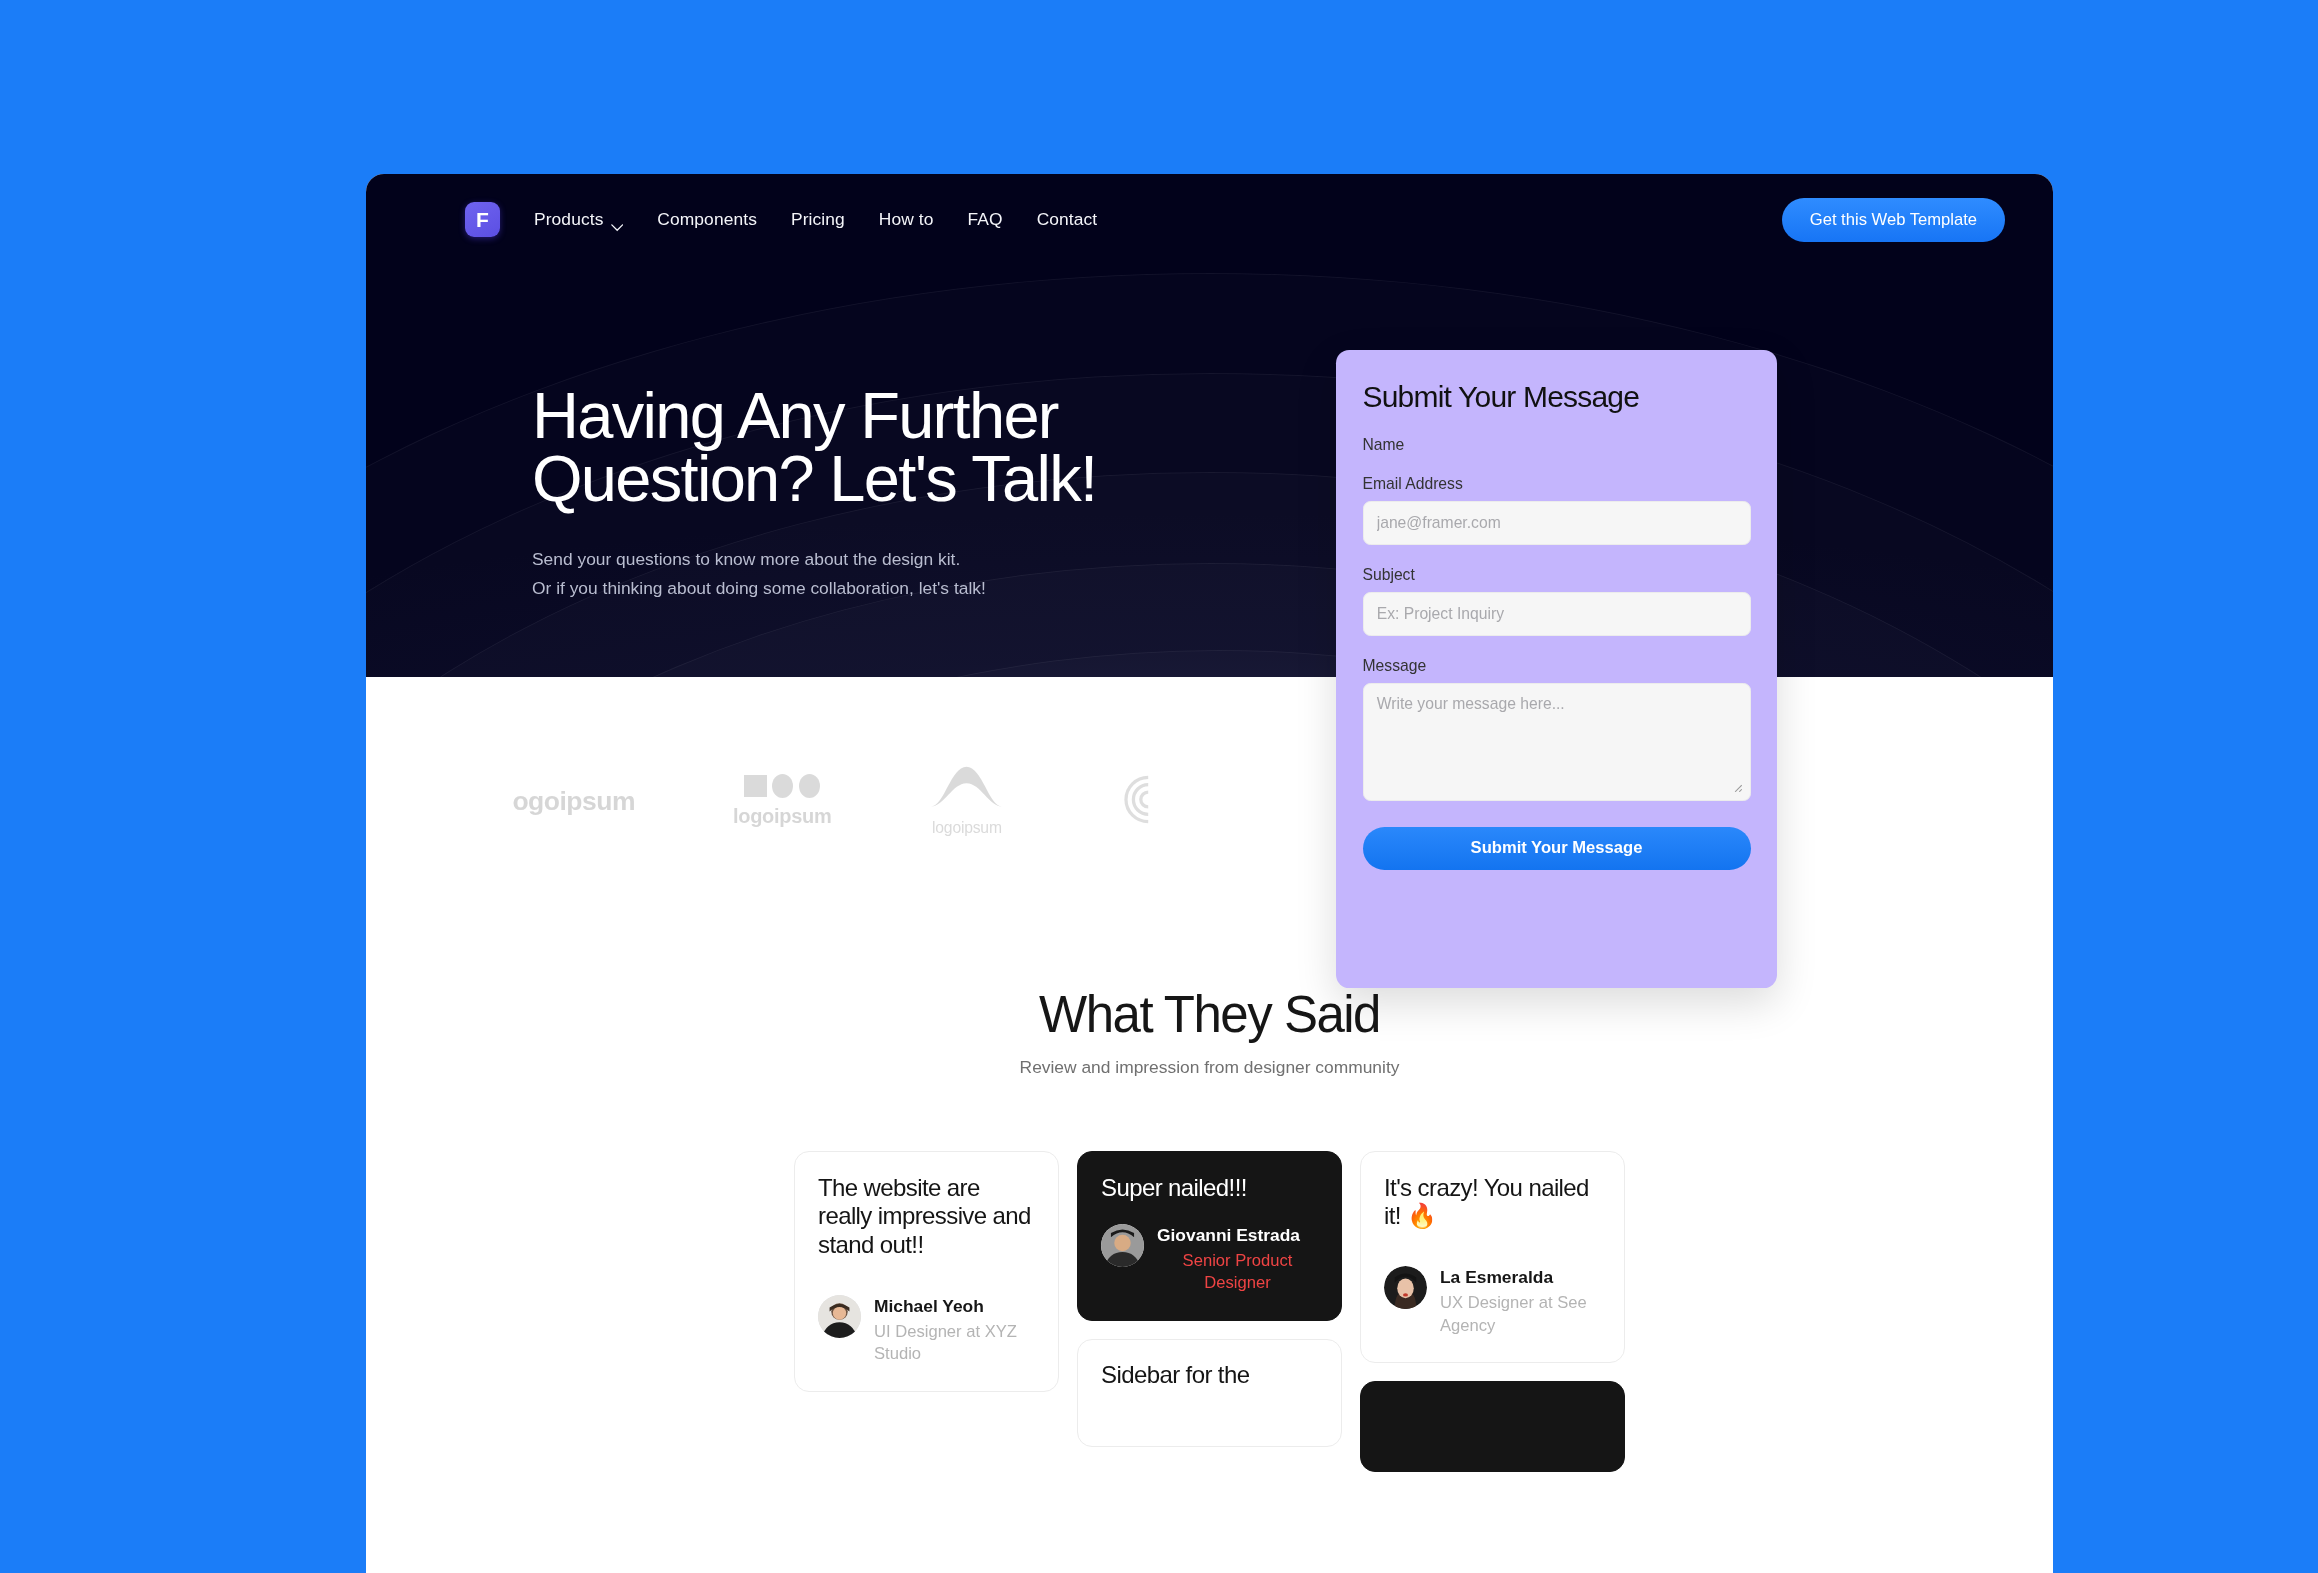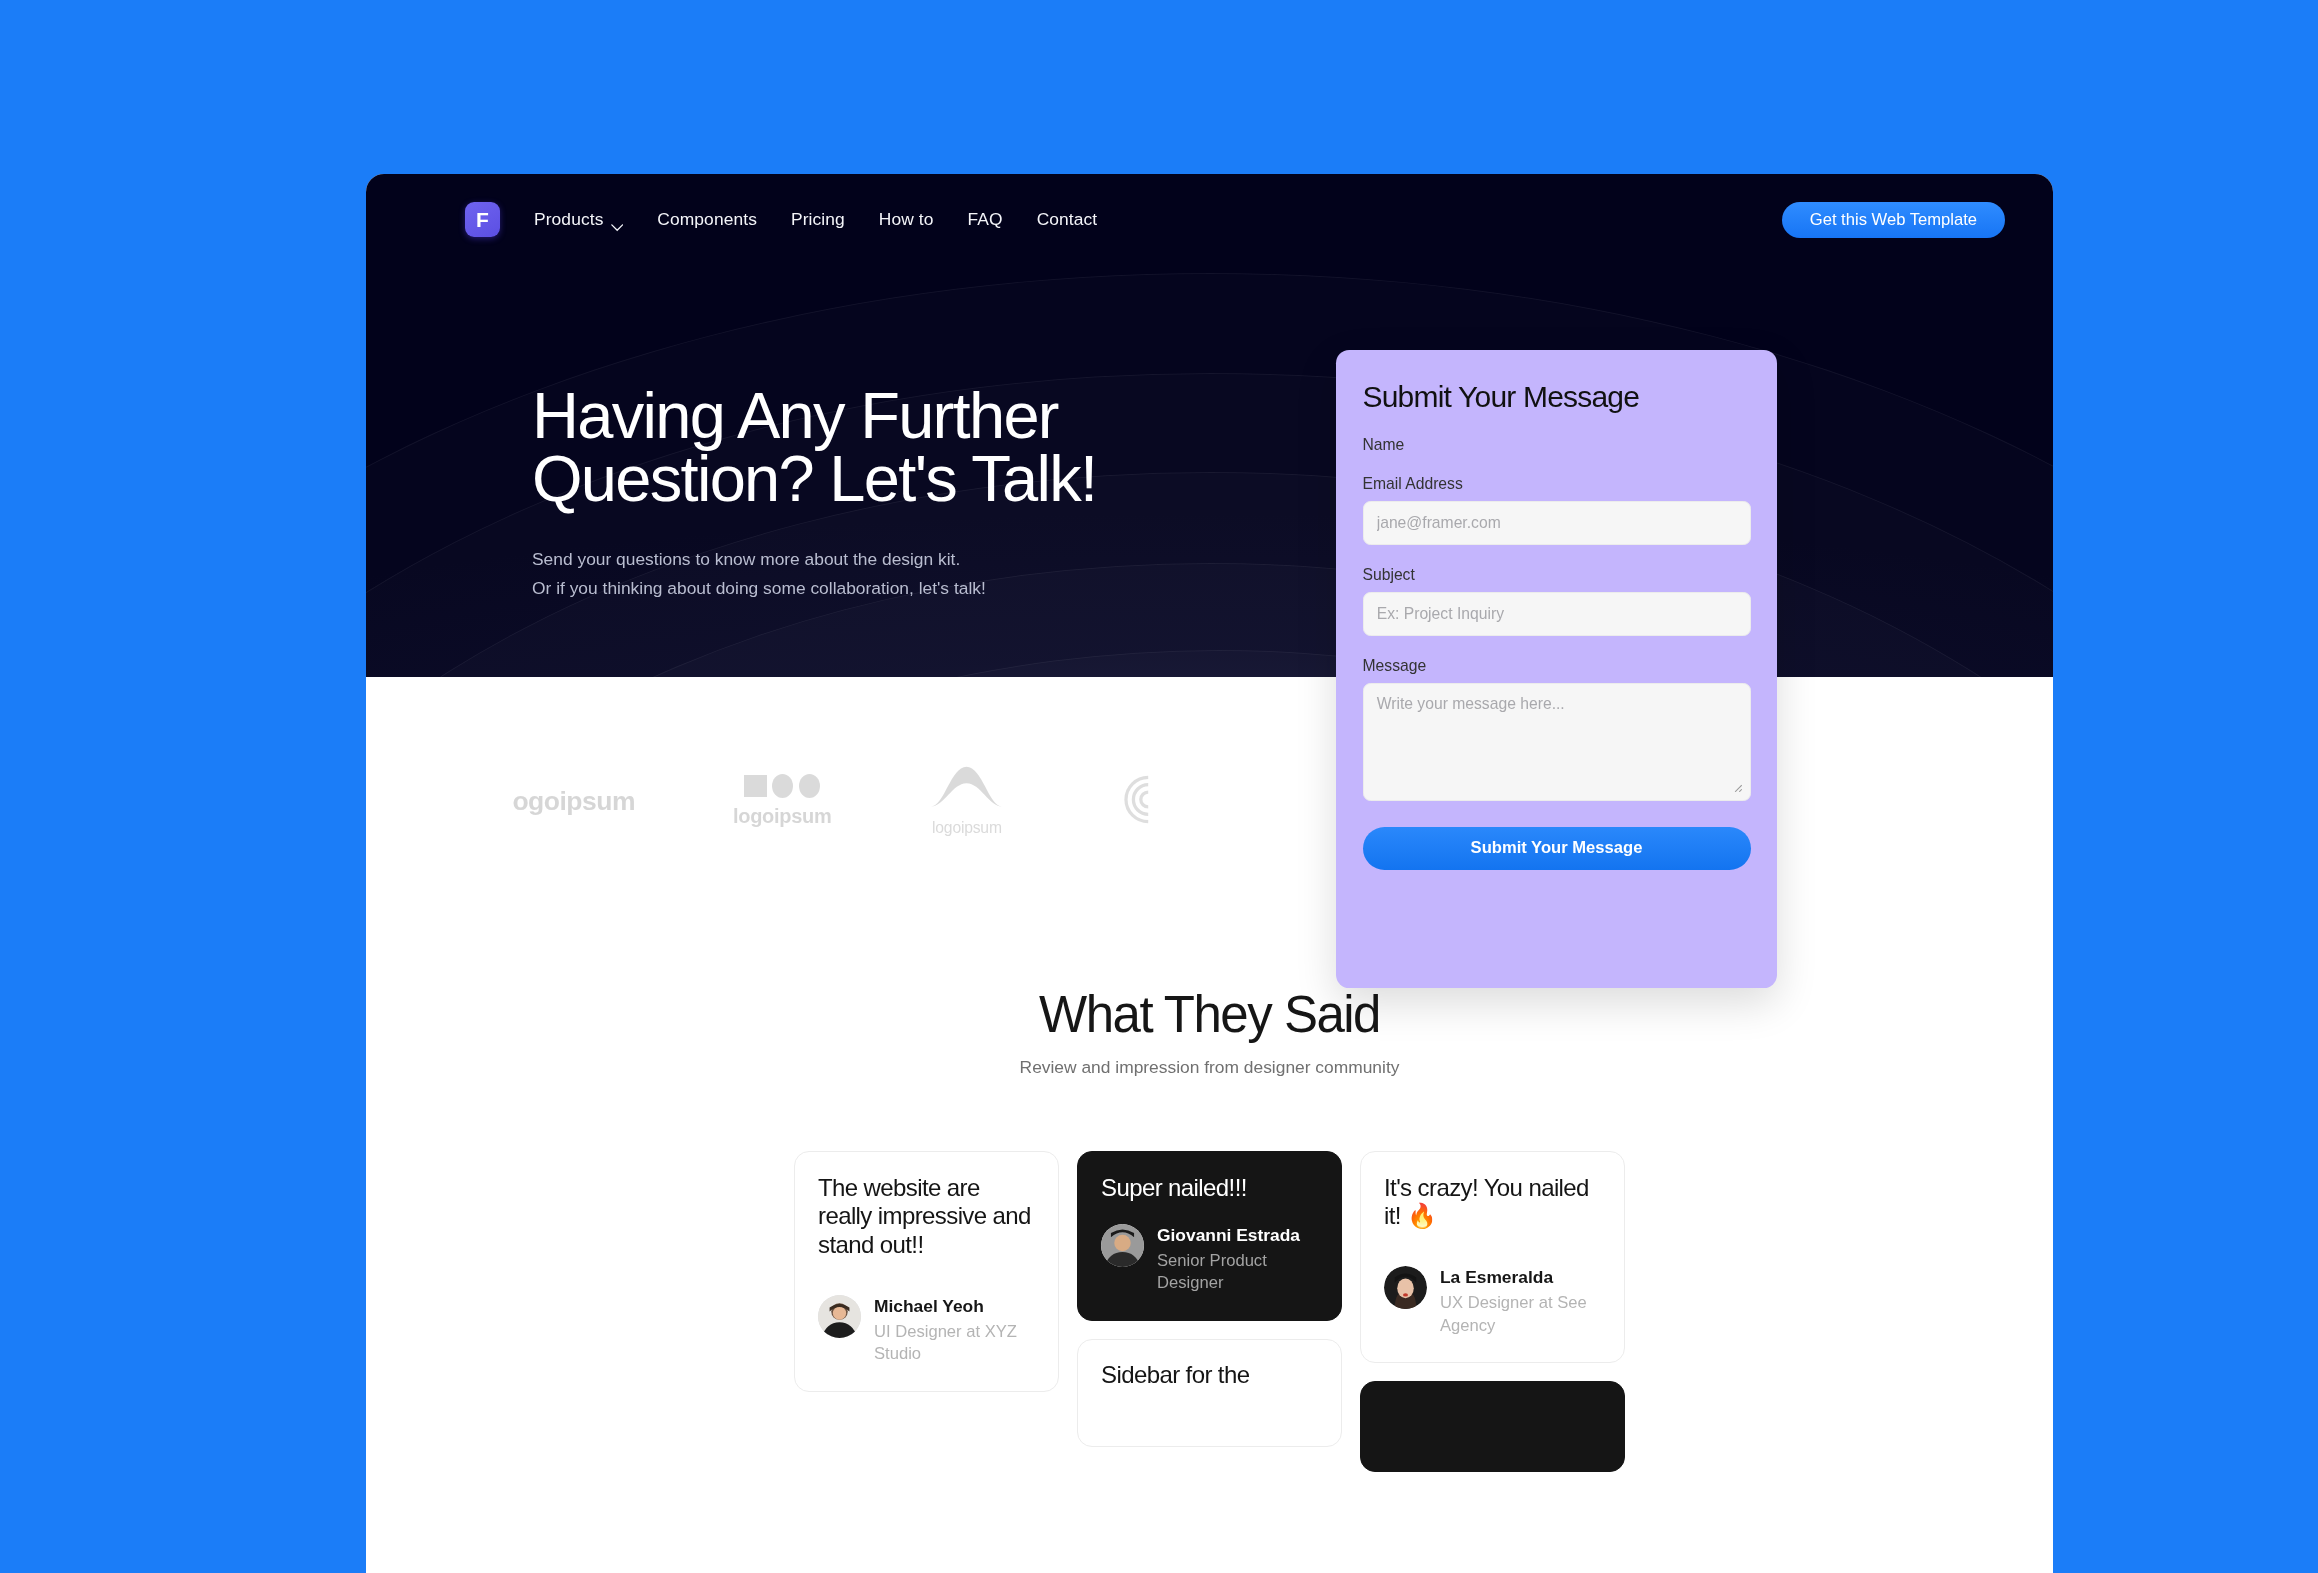--- a/index.html
+++ b/index.html
@@ -66,21 +66,21 @@
   #navlinks{display:flex;align-items:flex-start;gap:34px;margin-left:34px;}
   .navlink{
     color:#f4f5f9;font-size:17.4px;letter-spacing:0.1px;
     display:flex;align-items:center;gap:7.5px;white-space:nowrap;cursor:pointer;
   }
   .chev{display:inline-block;width:12.4px;height:7.5px;}
   #cta{
     margin-left:auto;
     background:linear-gradient(180deg,#2f8cff 0%,#1775f5 100%);
     color:#fff;font-size:16.6px;
-    padding:0 28px;height:36px;display:flex;align-items:center;
+    padding:0 28px;height:44px;display:flex;align-items:center;
     border-radius:24px;border:none;cursor:pointer;white-space:nowrap;
     font-family:inherit;
   }
 
   
   #heroCopy{position:absolute;left:166px;top:210px;z-index:5;width:745px;}
   #heroTitle{
     color:#fff;font-size:65px;line-height:.97;font-weight:normal;
     letter-spacing:-1.7px;white-space:pre-line;
   }
@@ -124,21 +124,21 @@
   .quote{font-size:24px;line-height:1.2;letter-spacing:-0.6px;color:#151515;}
   .card.dark .quote{color:#ffffff;}
   .person{display:flex;align-items:flex-start;gap:13px;margin-top:35px;}
   .avatar{
     width:43px;height:43px;border-radius:50%;flex:0 0 auto;
     background:#dcdcdc;overflow:hidden;position:relative;
   }
   .pname{font-size:17.4px;font-weight:bold;color:#161616;line-height:1.35;}
   .card.dark .pname{color:#fff;}
   .prole{font-size:16.6px;color:#b4b4b4;line-height:1.35;margin-top:2.5px;}
-  .card.dark .prole{color:#a3a3a3;}
+  .card.dark .prole{color:#ef4444;text-align:center;}
   .card.dark.short .person{margin-top:21.5px;}
 
   
   #formCard{
     position:absolute;
     left:1336px; top:350px;
     width:441px; height:638px;
     background:#c4b5fd;border-radius:13.2px;
     box-shadow:0 15px 41px rgba(0,0,0,.14);
     padding:30px 26.5px 25px 26.5px;

